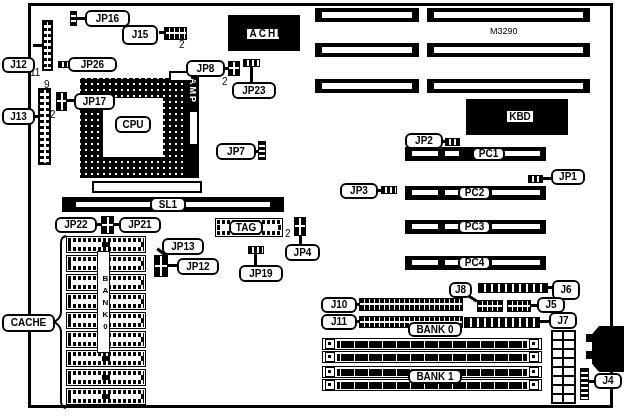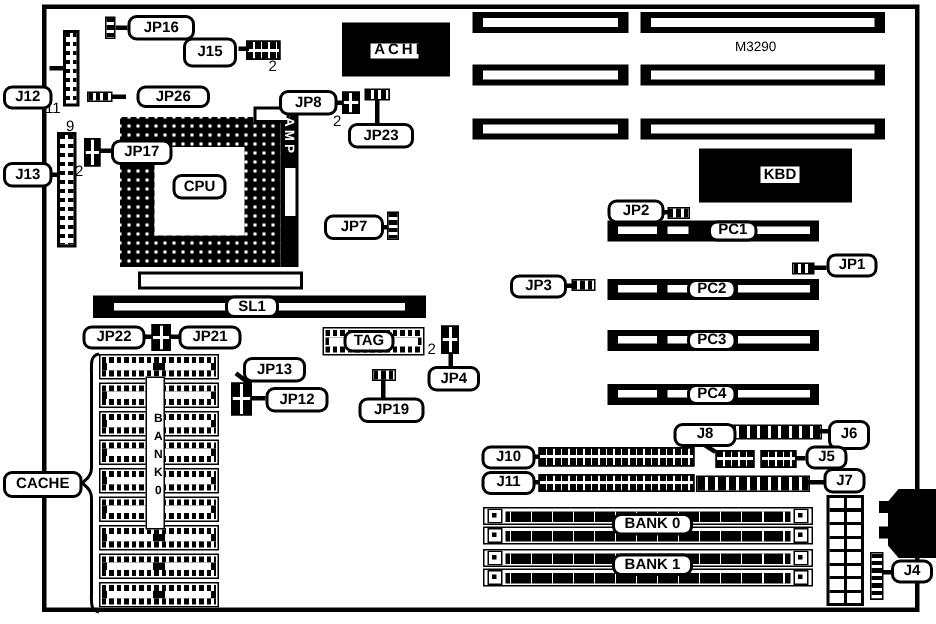--- a/index.html
+++ b/index.html
@@ -91,21 +91,21 @@
   <div class="gridhdr" style="left:164px;top:27px;width:23px;height:13px;"></div>
   <div class="num" style="left:179px;top:40px;"><span>2</span></div>
 
   <div class="chip" style="left:228px;top:15px;width:72px;height:36px;"></div>
   <div class="co" style="left:245px;top:27px;width:36px;height:14px;border-radius:1px;letter-spacing:2px;">
       <span>CACHE</span>
     </div>
 
   <div class="jmph" style="left:58px;top:61px;width:17px;height:7px;"></div>
   <div class="tail" style="left:74px;top:63px;width:10px;height:3px;"></div>
-  <div class="co" style="left:91px;top:57px;width:49px;height:15px;">
+  <div class="co" style="left:68px;top:57px;width:49px;height:15px;">
       <span>JP26</span>
     </div>
 
   <div class="cpusock" style="left:80px;top:78px;width:107px;height:100px;"></div>
   <div class="stripe" style="left:103px;top:98px;width:60px;height:59px;"></div>
   <div class="co" style="left:115px;top:116px;width:36px;height:17px;">
       <span>CPU</span>
     </div>
   <div class="stripe" style="left:92px;top:181px;width:106px;height:8px;border:2px solid #000;z-index:2;"></div>
 
@@ -297,21 +297,21 @@
     </div>
 
   <div class="slot" style="left:405px;top:256px;width:141px;height:14px;"></div>
   <div class="stripe" style="left:412px;top:260px;width:26px;height:5px;"></div>
   <div class="stripe" style="left:445px;top:260px;width:14px;height:5px;"></div>
   <div class="stripe" style="left:492px;top:260px;width:48px;height:5px;"></div>
   <div class="co" style="left:458px;top:256px;width:33px;height:14px;">
       <span>PC4</span>
     </div>
 
-  <div class="co" style="left:449px;top:282px;width:42px;height:16px;">
+  <div class="co" style="left:449px;top:282px;width:23px;height:16px;">
       <span>J8</span>
     </div>
   <div class="tail" style="left:464px;top:296px;width:14px;height:3px;transform:rotate(32deg);"></div>
   <div class="tickhdr" style="left:478px;top:283px;width:70px;height:10px;"></div>
   <div class="tail" style="left:546px;top:286px;width:7px;height:3px;"></div>
   <div class="co" style="left:552px;top:280px;width:28px;height:20px;">
       <span>J6</span>
     </div>
 
   <div class="co" style="left:321px;top:297px;width:36px;height:16px;">
@@ -342,21 +342,21 @@
   <div class="simm" style="left:322px;top:338px;width:220px;height:12px;">
       <div class="clip"></div>
       <div class="bar"></div>
       <div class="clip"></div>
     </div>
   <div class="simm" style="left:322px;top:351px;width:220px;height:12px;">
       <div class="clip"></div>
       <div class="bar"></div>
       <div class="clip"></div>
     </div>
-  <div class="co" style="left:408px;top:342px;width:54px;height:15px;">
+  <div class="co" style="left:408px;top:322px;width:54px;height:15px;">
       <span>BANK 0</span>
     </div>
   <div class="simm" style="left:322px;top:366px;width:220px;height:12px;">
       <div class="clip"></div>
       <div class="bar"></div>
       <div class="clip"></div>
     </div>
   <div class="simm" style="left:322px;top:379px;width:220px;height:12px;">
       <div class="clip"></div>
       <div class="bar"></div>

